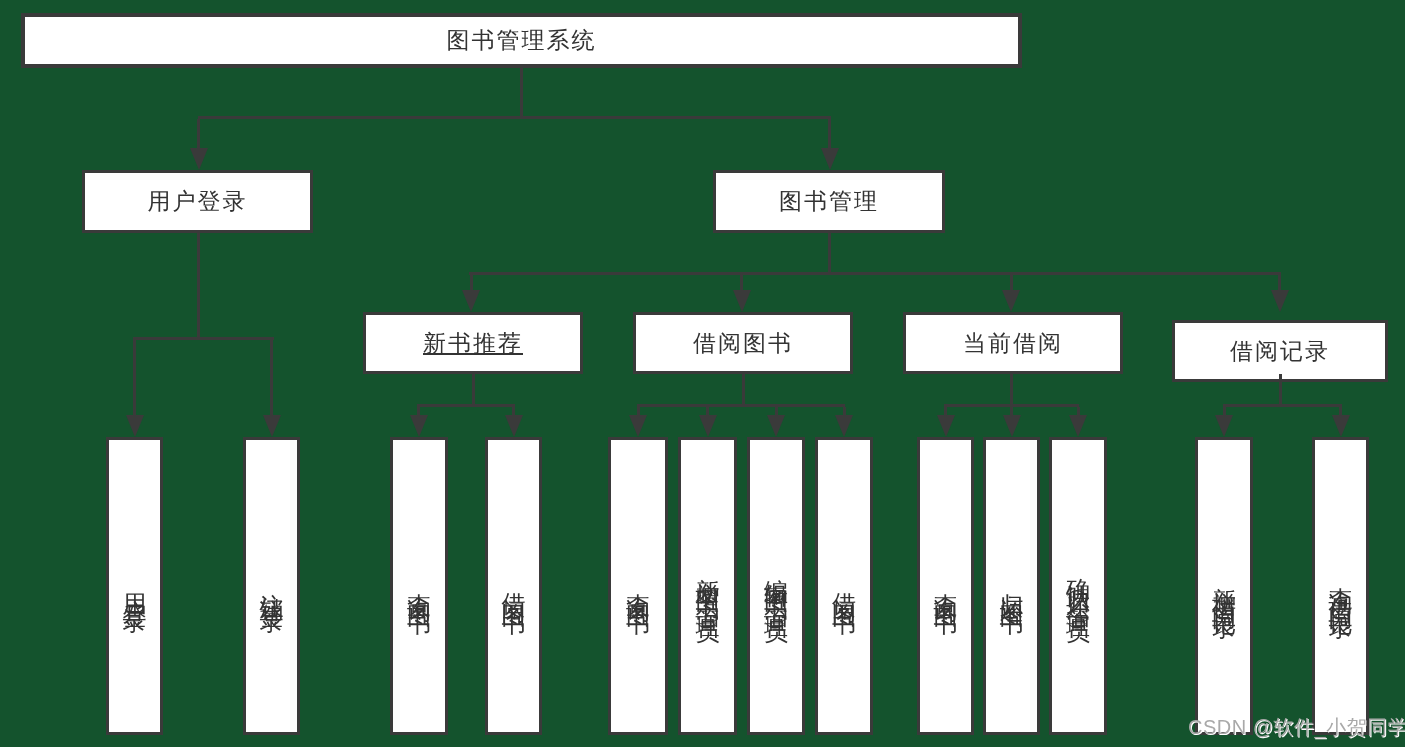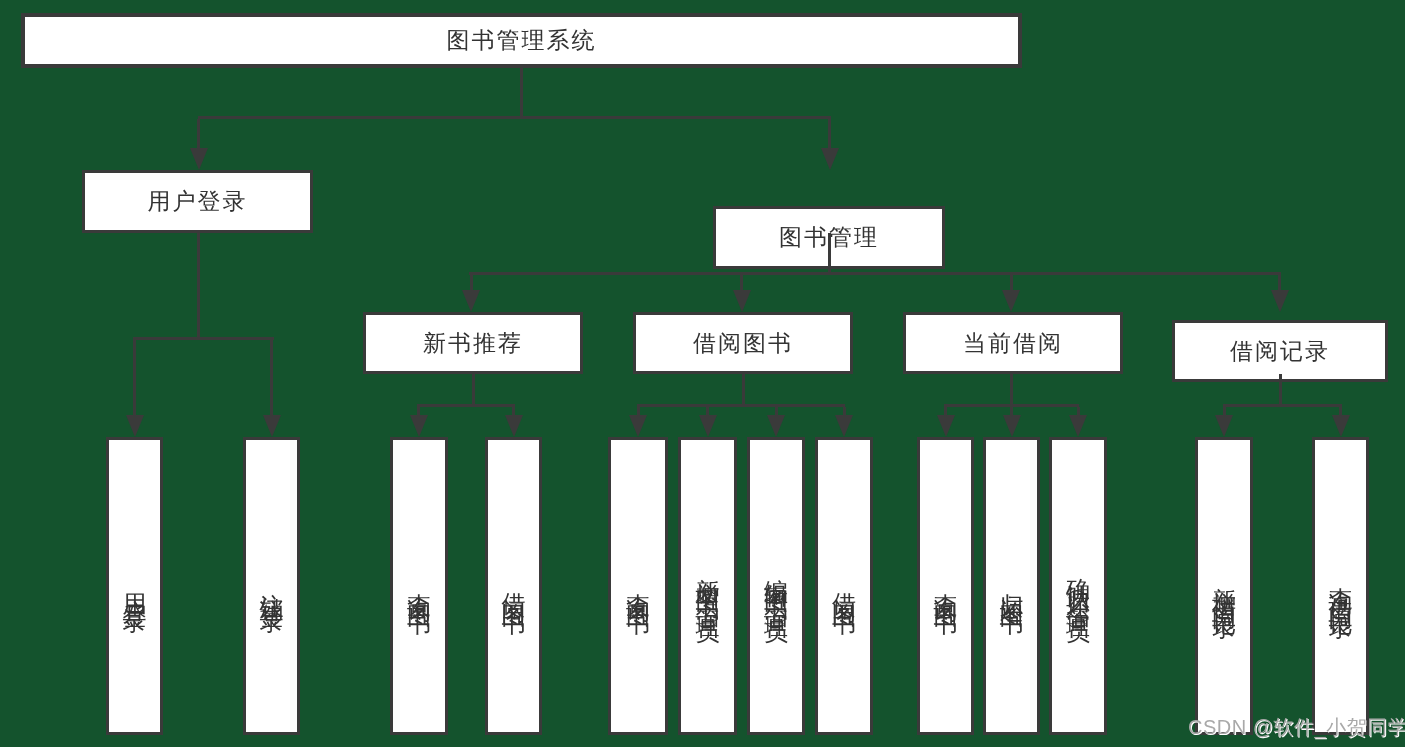--- a/index.html
+++ b/index.html
@@ -46,41 +46,41 @@
   <div class="box root" style="left:21px;top:13px;width:1001px;height:55px;">图书管理系统</div>
 
   <div class="ln" style="left:520px;top:68px;width:3px;height:51px;"></div>
   <div class="ln" style="left:198px;top:116px;width:633px;height:3px;"></div>
   <div class="ln" style="left:197px;top:119px;width:3px;height:31px;"></div>
   <div class="arr" style="left:189.5px;top:148px;"></div>
   <div class="ln" style="left:828px;top:119px;width:3px;height:31px;"></div>
   <div class="arr" style="left:820.5px;top:148px;"></div>
 
   <div class="box" style="left:82px;top:170px;width:231px;height:63px;">用户登录</div>
-  <div class="box" style="left:713px;top:170px;width:232px;height:63px;margin-top:36px;">图书管理</div>
+  <div class="box" style="left:713px;top:170px;width:232px;height:63px;">图书管理</div>
 
   <div class="ln" style="left:196.5px;top:233px;width:3px;height:104px;"></div>
   <div class="ln" style="left:133px;top:337px;width:141px;height:3px;"></div>
   <div class="ln" style="left:133px;top:337px;width:3px;height:78px;"></div>
   <div class="arr" style="left:125.5px;top:415px;"></div>
   <div class="ln" style="left:270px;top:337px;width:3px;height:78px;"></div>
   <div class="arr" style="left:262.5px;top:415px;"></div>
 
   <div class="ln" style="left:828px;top:233px;width:3px;height:39px;"></div>
   <div class="ln" style="left:469px;top:272px;width:812px;height:3px;"></div>
   <div class="ln" style="left:469.5px;top:272px;width:3px;height:19px;"></div>
   <div class="arr" style="left:462px;top:290px;"></div>
   <div class="ln" style="left:740px;top:272px;width:3px;height:19px;"></div>
   <div class="arr" style="left:732.5px;top:290px;"></div>
   <div class="ln" style="left:1009.5px;top:272px;width:3px;height:19px;"></div>
   <div class="arr" style="left:1002px;top:290px;"></div>
   <div class="ln" style="left:1278px;top:272px;width:3px;height:19px;"></div>
   <div class="arr" style="left:1270.5px;top:290px;"></div>
 
-  <div class="box" style="left:363px;top:312px;width:220px;height:62px;">新书推荐</div>
+  <div class="box" style="left:363px;top:312px;width:220px;height:62px;text-decoration:underline;">新书推荐</div>
   <div class="box" style="left:633px;top:312px;width:220px;height:62px;">借阅图书</div>
   <div class="box" style="left:903px;top:312px;width:220px;height:62px;text-align:right;">当前借阅</div>
   <div class="box" style="left:1172px;top:320px;width:216px;height:62px;">借阅记录</div>
 
   <div class="ln" style="left:471.5px;top:374px;width:3px;height:33px;"></div>
   <div class="ln" style="left:417px;top:404px;width:98px;height:3px;"></div>
   <div class="ln" style="left:417px;top:407px;width:3px;height:9px;"></div>
   <div class="arr" style="left:409.5px;top:415px;"></div>
   <div class="ln" style="left:512px;top:407px;width:3px;height:9px;"></div>
   <div class="arr" style="left:504.5px;top:415px;"></div>

